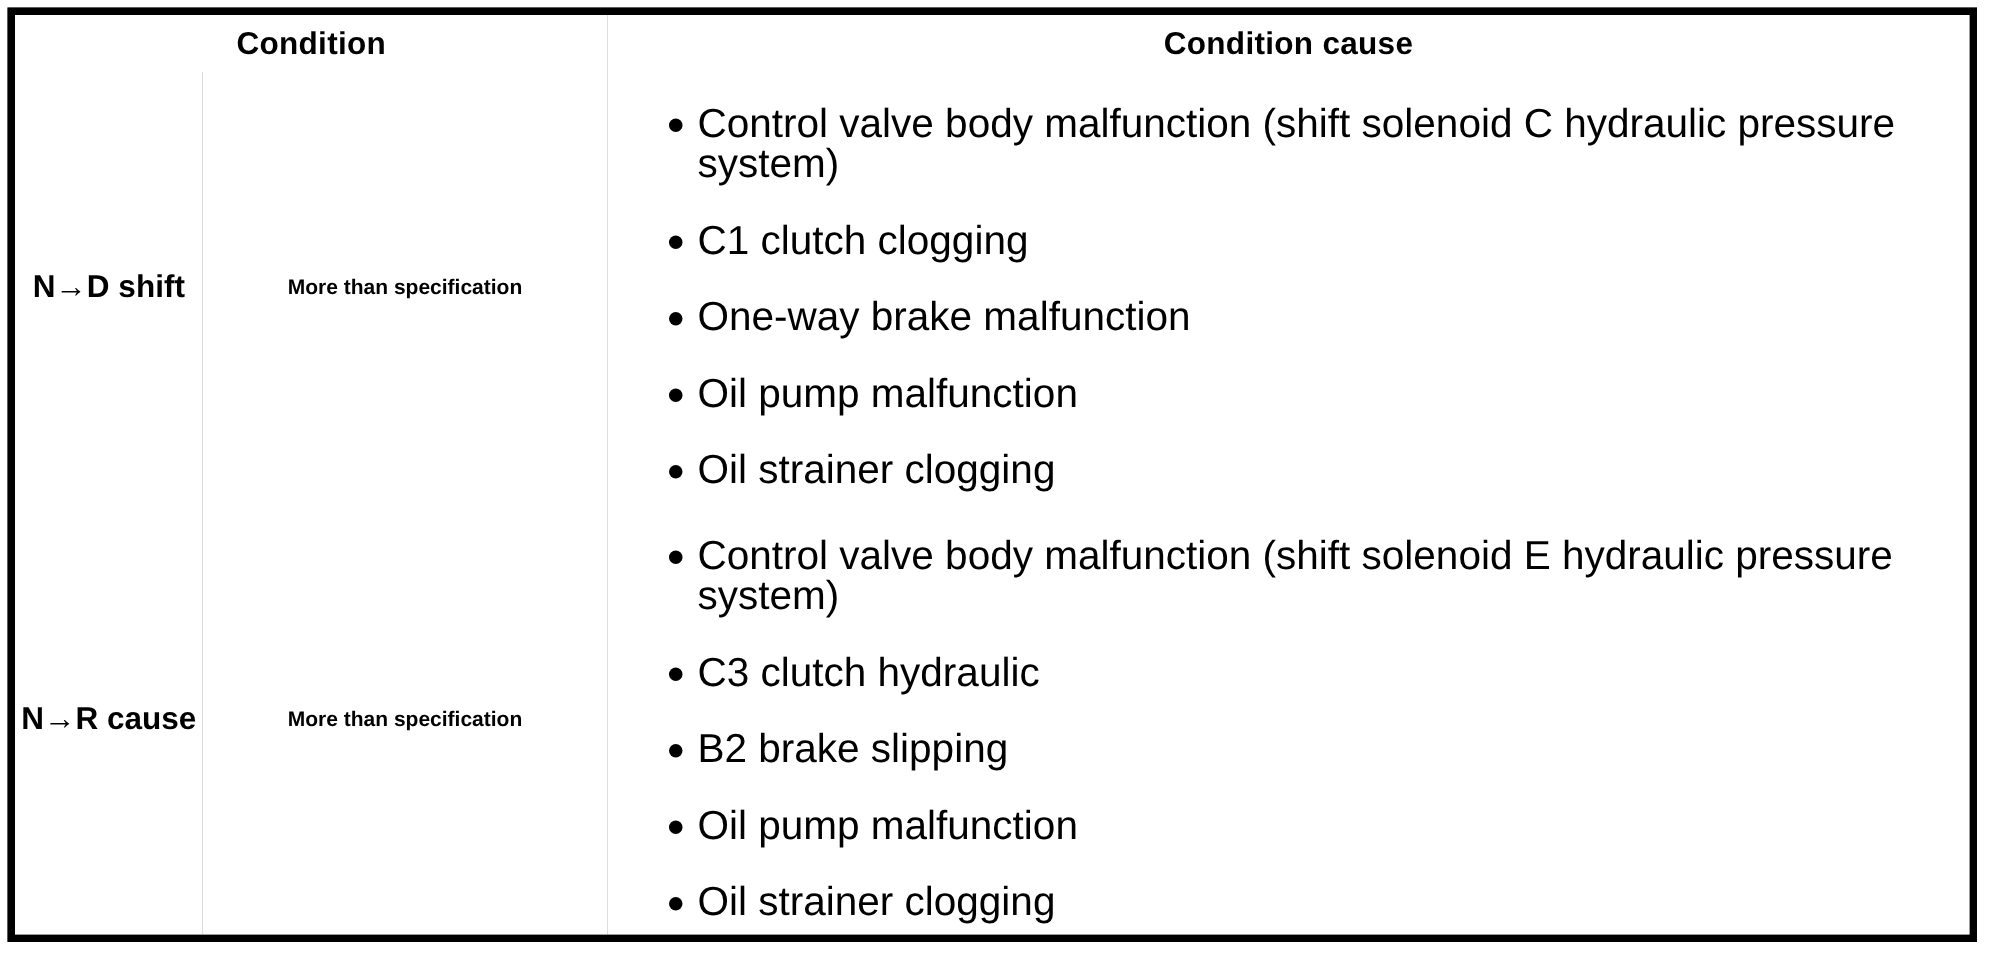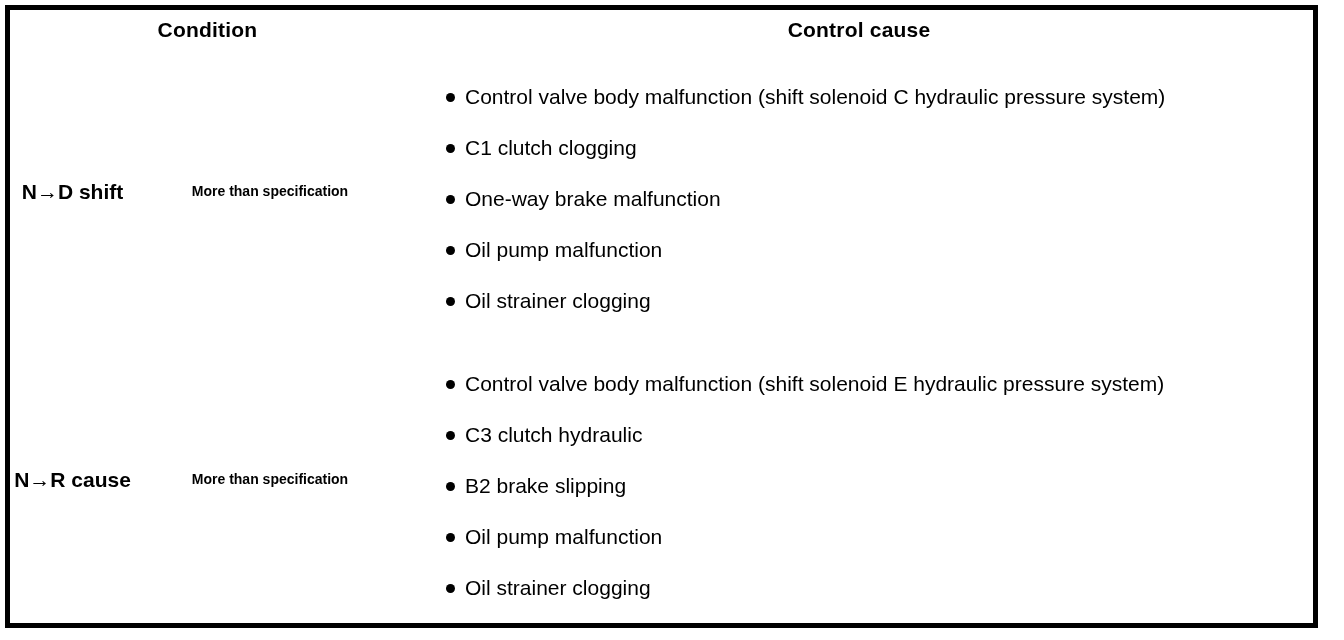--- a/index.html
+++ b/index.html
@@ -95,21 +95,21 @@
   ul.causes {
     list-style: none;
     margin: 0;
     padding: 13px 0 0 0;
   }
 
   ul.causes li {
     position: relative;
     margin: 0 0 24px 0;
     padding: 0 30px 0 60px;
-    font-size: 21px;
+    font-size: 27px;
     line-height: 27px;
     min-height: 27px;
   }
 
   ul.causes li:last-child {
     margin-bottom: 0;
   }
 
   ul.causes li .bullet-dot {
     position: absolute;
@@ -130,21 +130,21 @@
     <table class="tbl">
       <colgroup>
         <col class="c-shift">
         <col class="c-spec">
         <col class="c-cause">
       </colgroup>
 
       <thead>
         <tr class="hdr-row">
           <th class="hdr-cell rule-r rule-b" colspan="2">Condition</th>
-          <th class="hdr-cell rule-b">Control cause</th>
+          <th class="hdr-cell rule-b">Condition cause</th>
         </tr>
       </thead>
 
       <tbody>
 
         <tr>
           <td class="cell-shift rule-r rule-b">N→D shift</td>
           <td class="cell-spec rule-r rule-b">More than specification</td>
           <td class="cell-cause rule-b">
             <ul class="causes">

